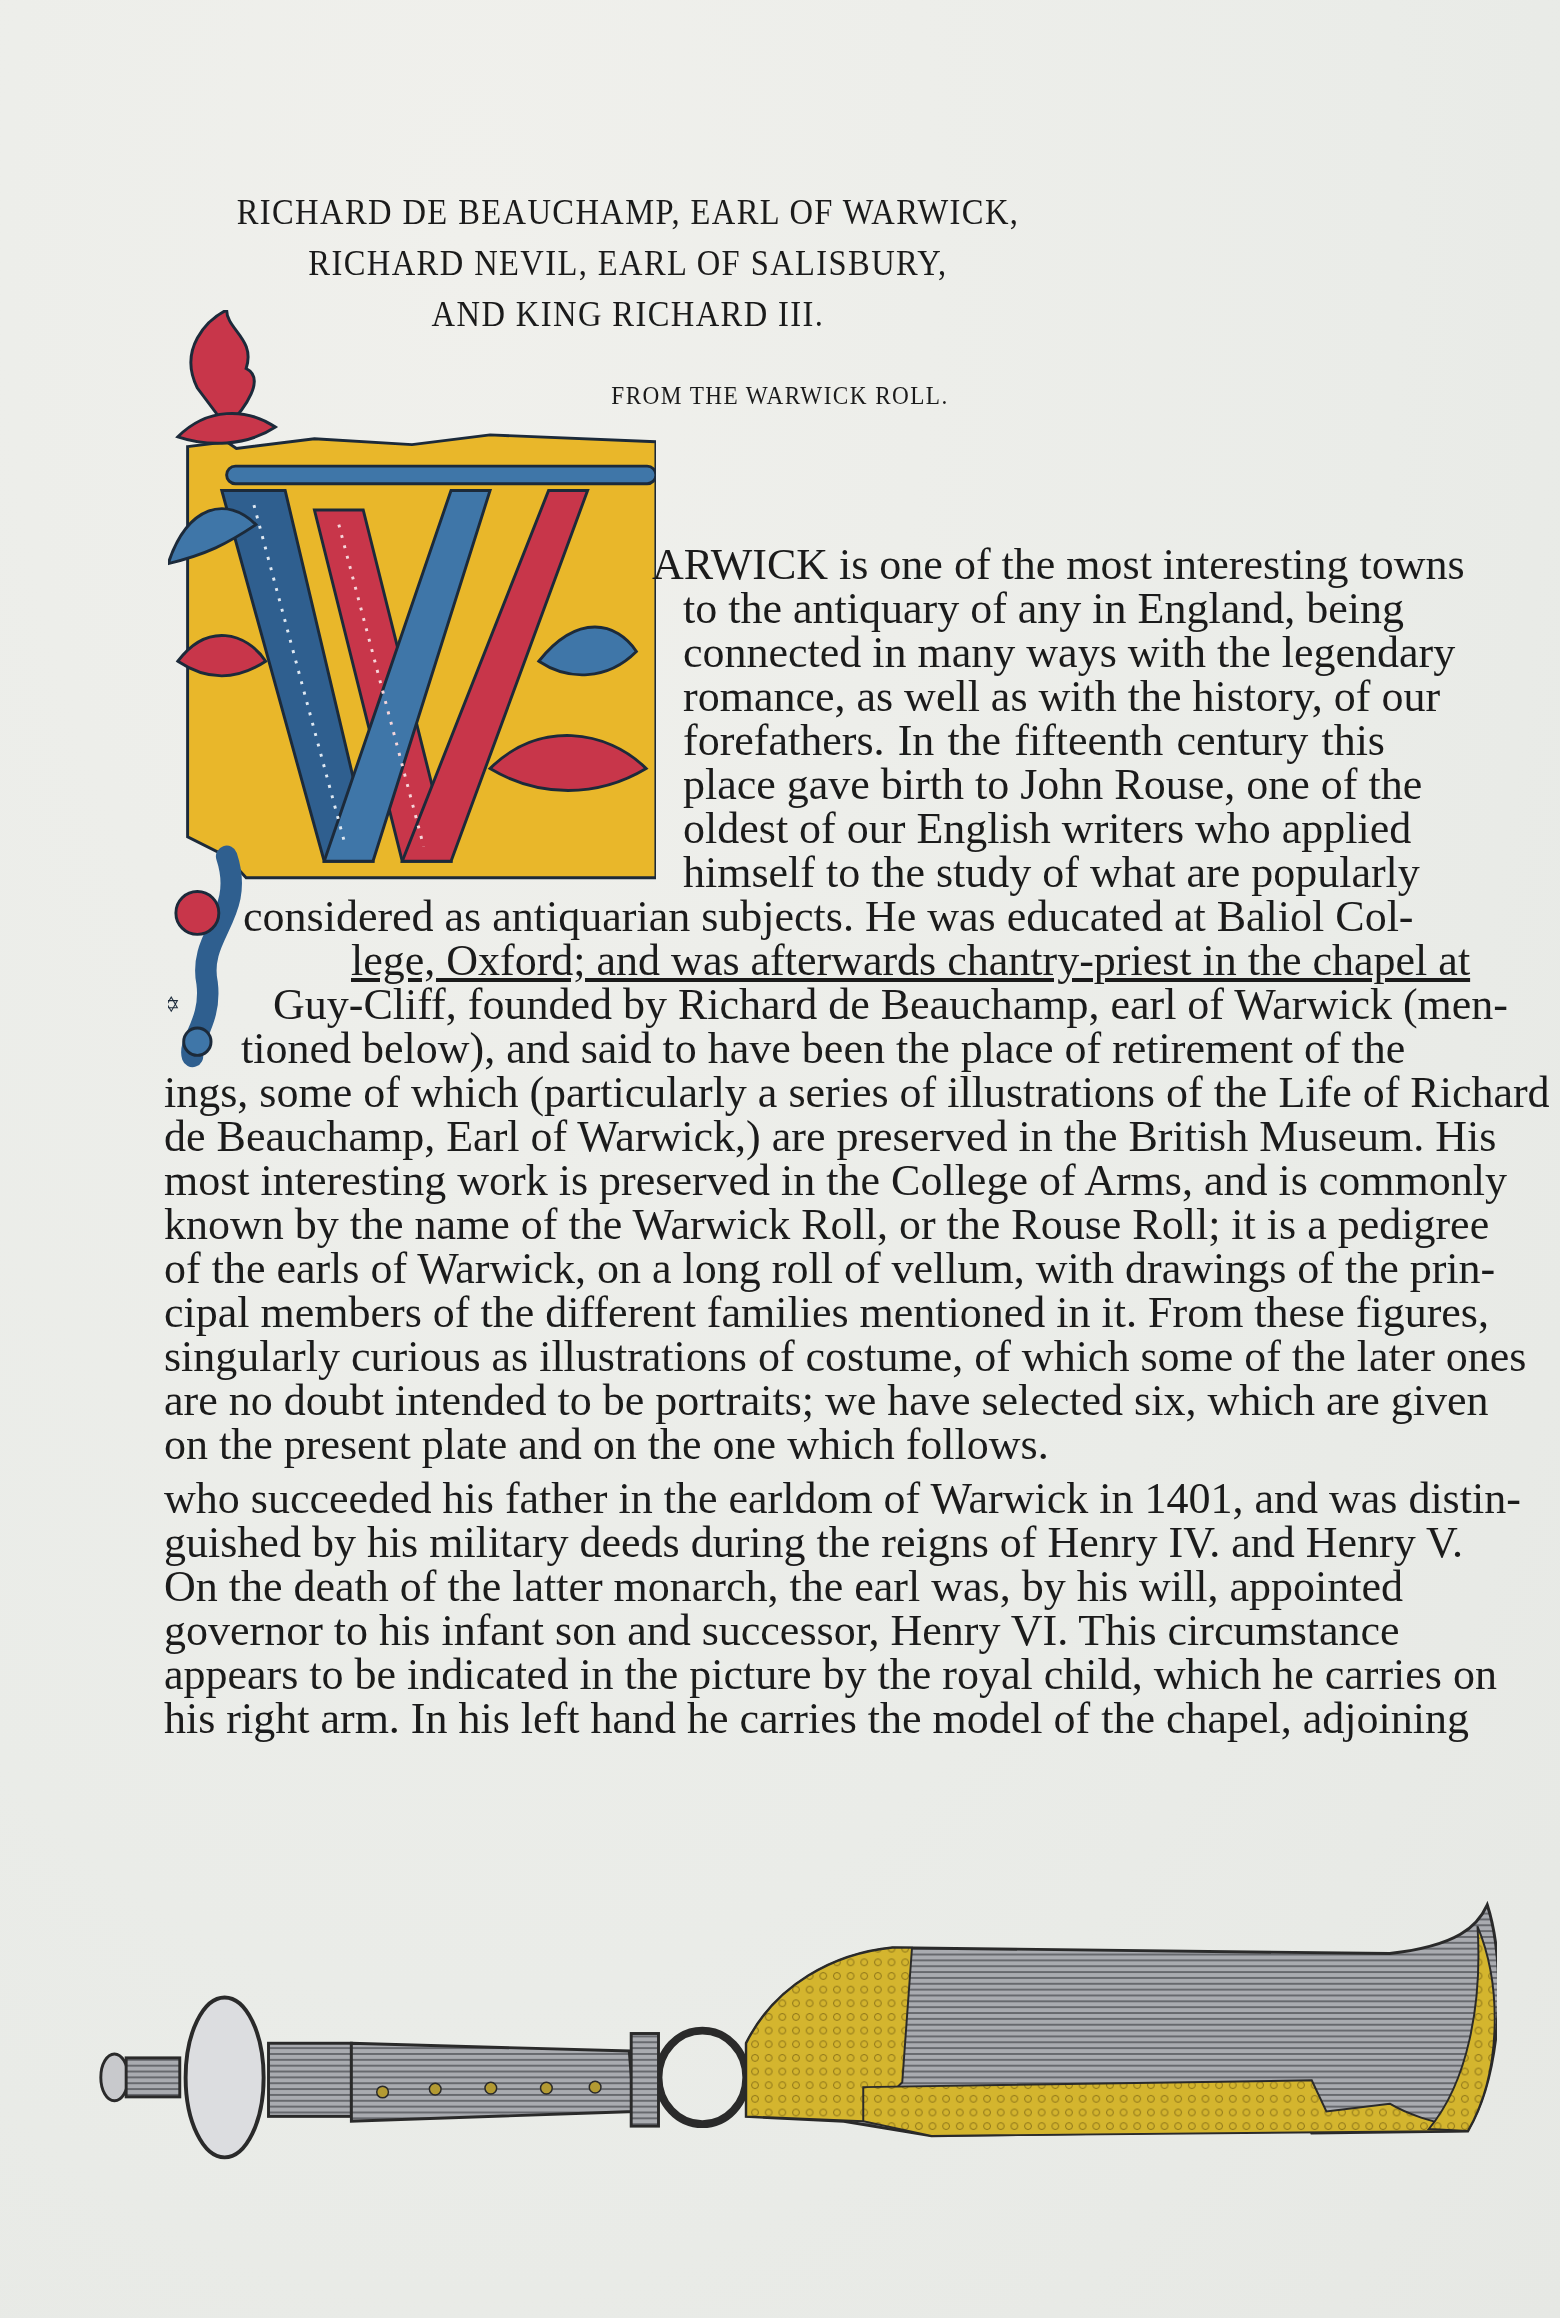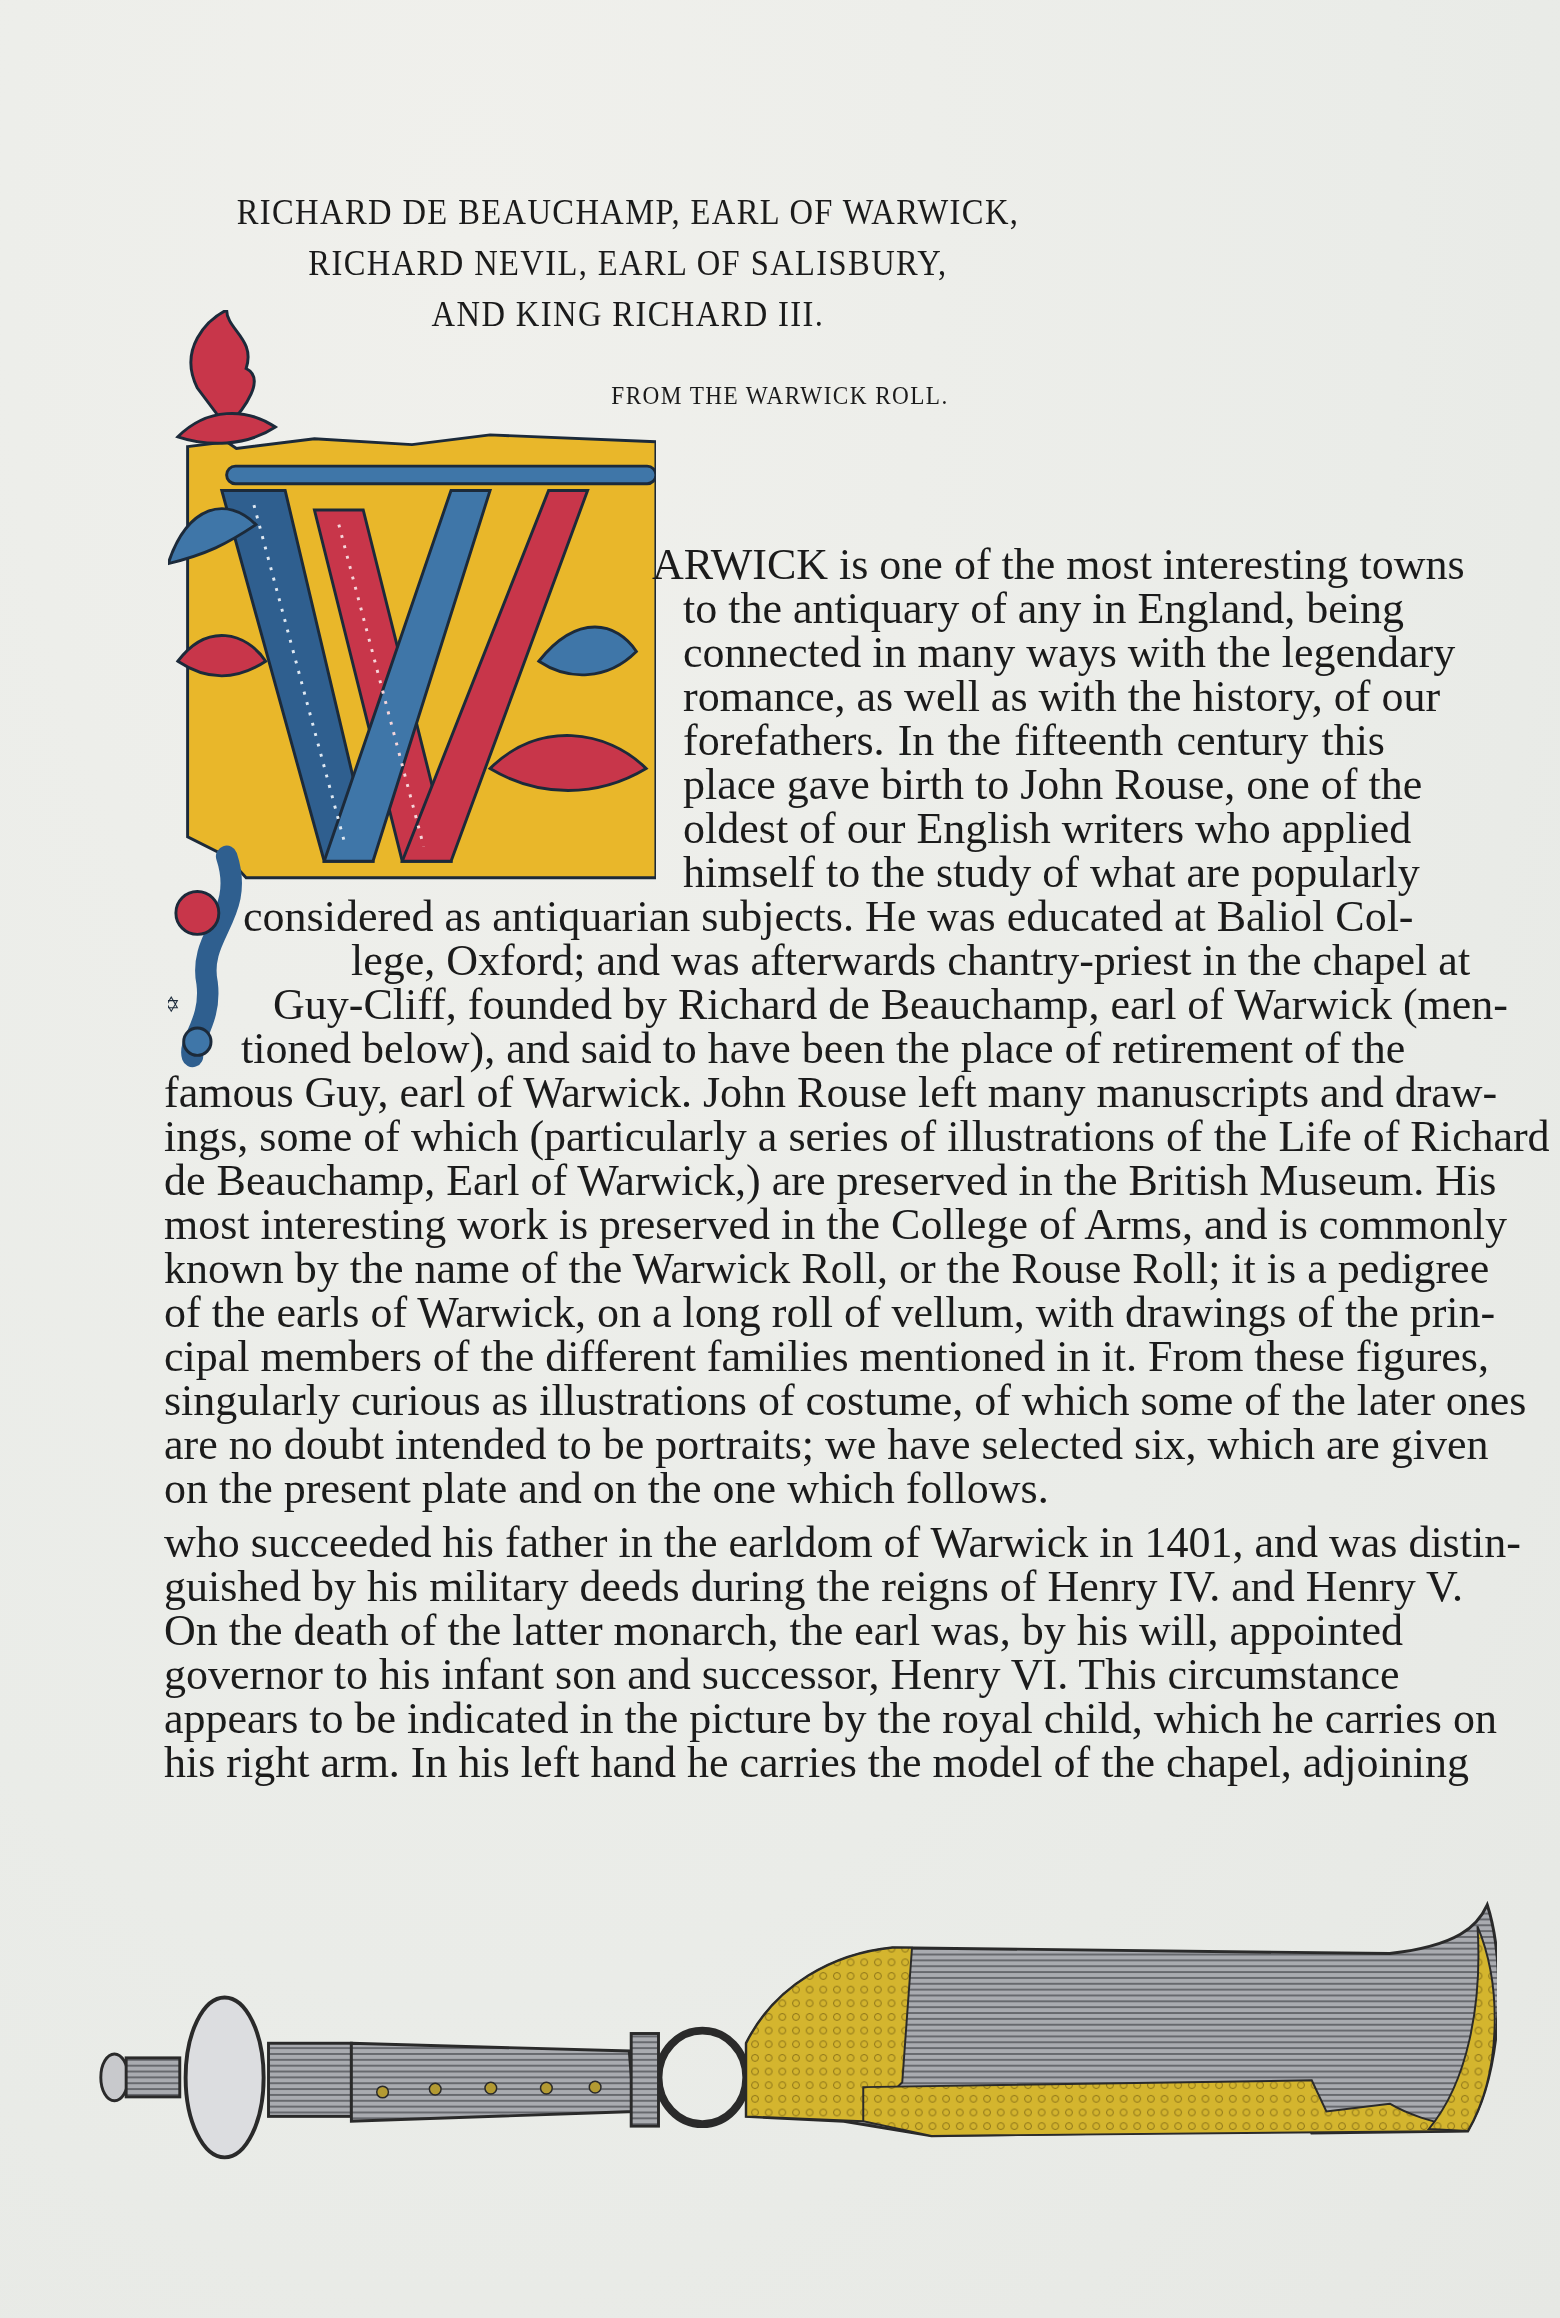--- a/index.html
+++ b/index.html
@@ -16,21 +16,21 @@
   .title-line { font-size: 35px; letter-spacing: 1.5px; line-height: 51px; display: block; transform: scaleX(0.93); }
   .subtitle { position: absolute; left: 0; width: 1560px; top: 382px; text-align: center;
     font-size: 25px; letter-spacing: 1.5px; transform: scaleX(0.93); }
 
   .body-text { position: absolute; left: 164px; width: 1221px; top: 543px; font-size: 44px; line-height: 44px; }
   .line { display: block; white-space: nowrap; text-align: justify; text-align-last: justify; height: 44px; }
   .line.last { text-align-last: left; }
   .line.ind-dc1 { margin-left: 488px; }   
   .line.ind-dc2 { margin-left: 519px; }
   .line.ind-dc3 { margin-left: 79px; }
-  .line.ind-dc4 { margin-left: 187px; }
+  .line.ind-dc4 { margin-left: 187px; text-decoration: underline; }
   .line.ind-dc5 { margin-left: 109px; }
   .line.ind-dc6 { margin-left: 77px; }
   .line.para { text-indent: 43px; }
   .gap { height: 9.8px; }
 
   .dropcap { position: absolute; left: 168px; top: 310px; width: 488px; height: 761px; }
   .knife { position: absolute; left: 93px; top: 1887px; width: 1404px; height: 293px; }
 </style>
 </head>
 <body>
@@ -77,21 +77,20 @@
   <span class="line ind-dc2">connected in many ways with the legendary</span>
   <span class="line ind-dc2">romance, as well as with the history, of our</span>
   <span class="line ind-dc2">forefathers.  In the fifteenth century this</span>
   <span class="line ind-dc2">place gave birth to John Rouse, one of the</span>
   <span class="line ind-dc2">oldest of our English writers who applied</span>
   <span class="line ind-dc2">himself to the study of what are popularly</span>
   <span class="line ind-dc3">considered as antiquarian subjects.  He was educated at Baliol Col-</span>
   <span class="line ind-dc4">lege, Oxford; and was afterwards chantry-priest in the chapel at</span>
   <span class="line ind-dc5">Guy-Cliff, founded by Richard de Beauchamp, earl of Warwick (men-</span>
   <span class="line ind-dc6">tioned below), and said to have been the place of retirement of the</span>
-  <span class="line">famous Guy, earl of Warwick.  John Rouse left many manuscripts and draw-</span>
   <span class="line">ings, some of which (particularly a series of illustrations of the Life of Richard</span>
   <span class="line">de Beauchamp, Earl of Warwick,) are preserved in the British Museum.  His</span>
   <span class="line">most interesting work is preserved in the College of Arms, and is commonly</span>
   <span class="line">known by the name of the Warwick Roll, or the Rouse Roll; it is a pedigree</span>
   <span class="line">of the earls of Warwick, on a long roll of vellum, with drawings of the prin-</span>
   <span class="line">cipal members of the different families mentioned in it.  From these figures,</span>
   <span class="line">singularly curious as illustrations of costume, of which some of the later ones</span>
   <span class="line">are no doubt intended to be portraits; we have selected six, which are given</span>
   <span class="line last">on the present plate and on the one which follows.</span>
   <div class="gap"></div>

